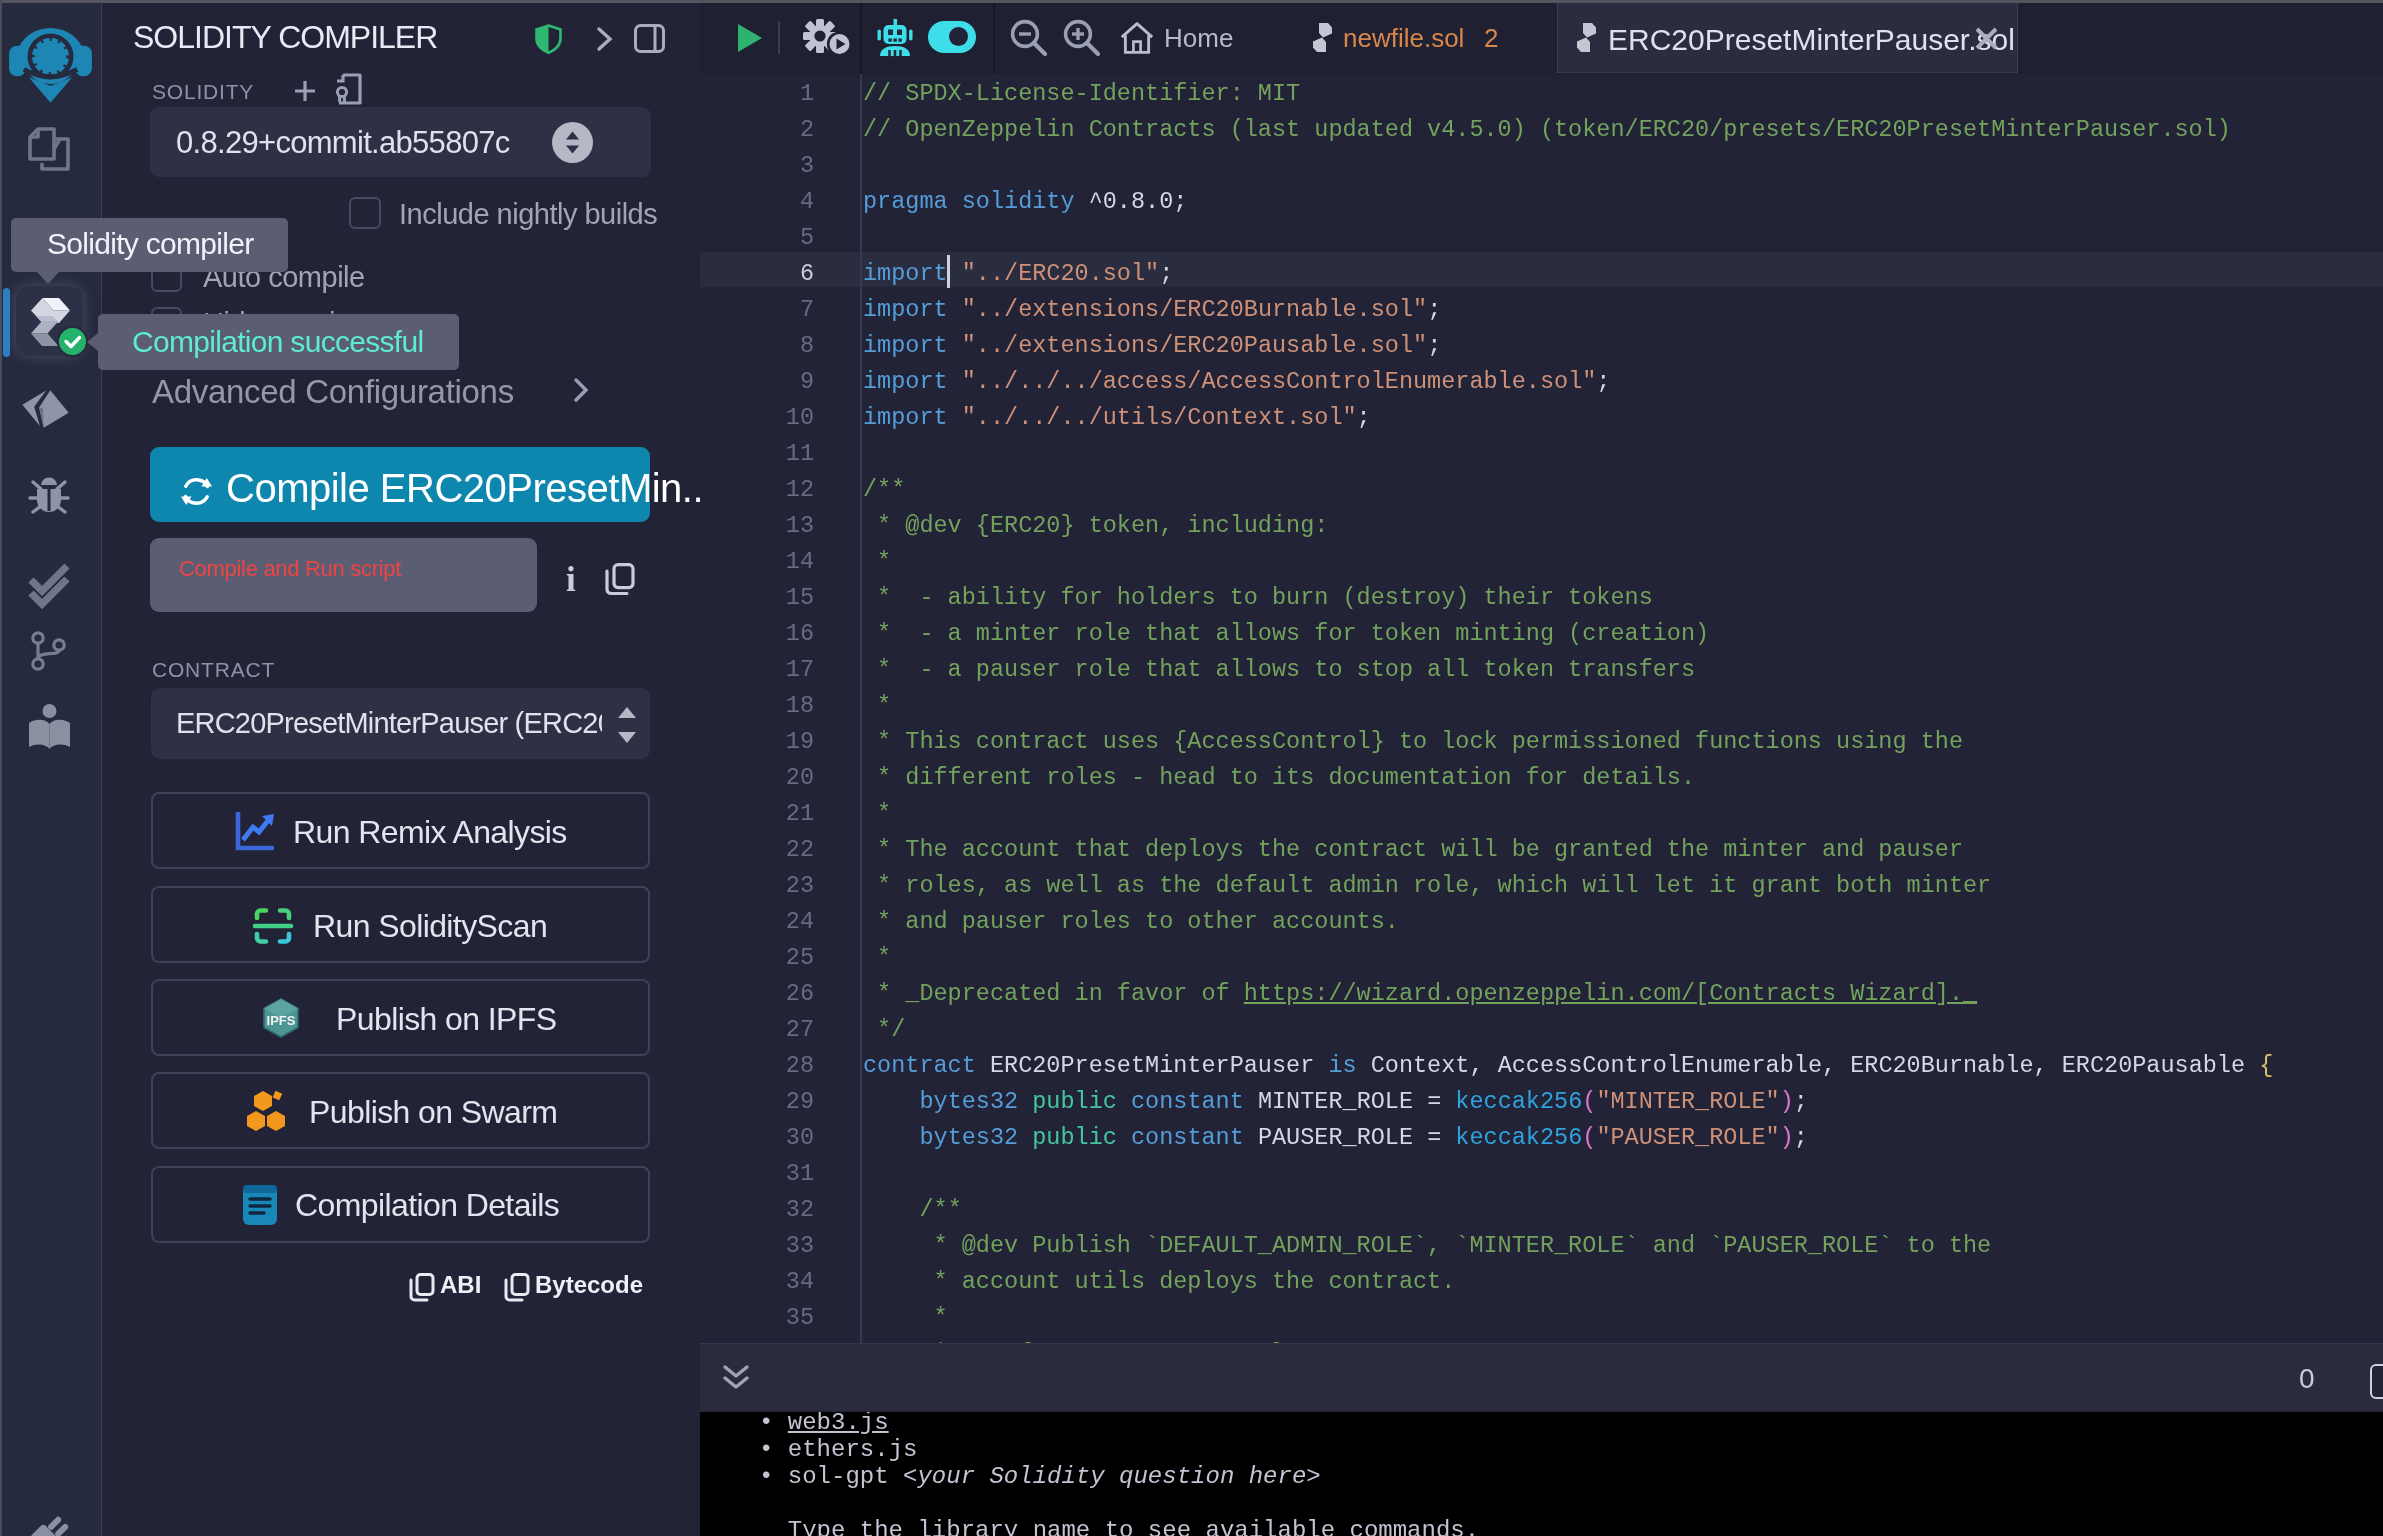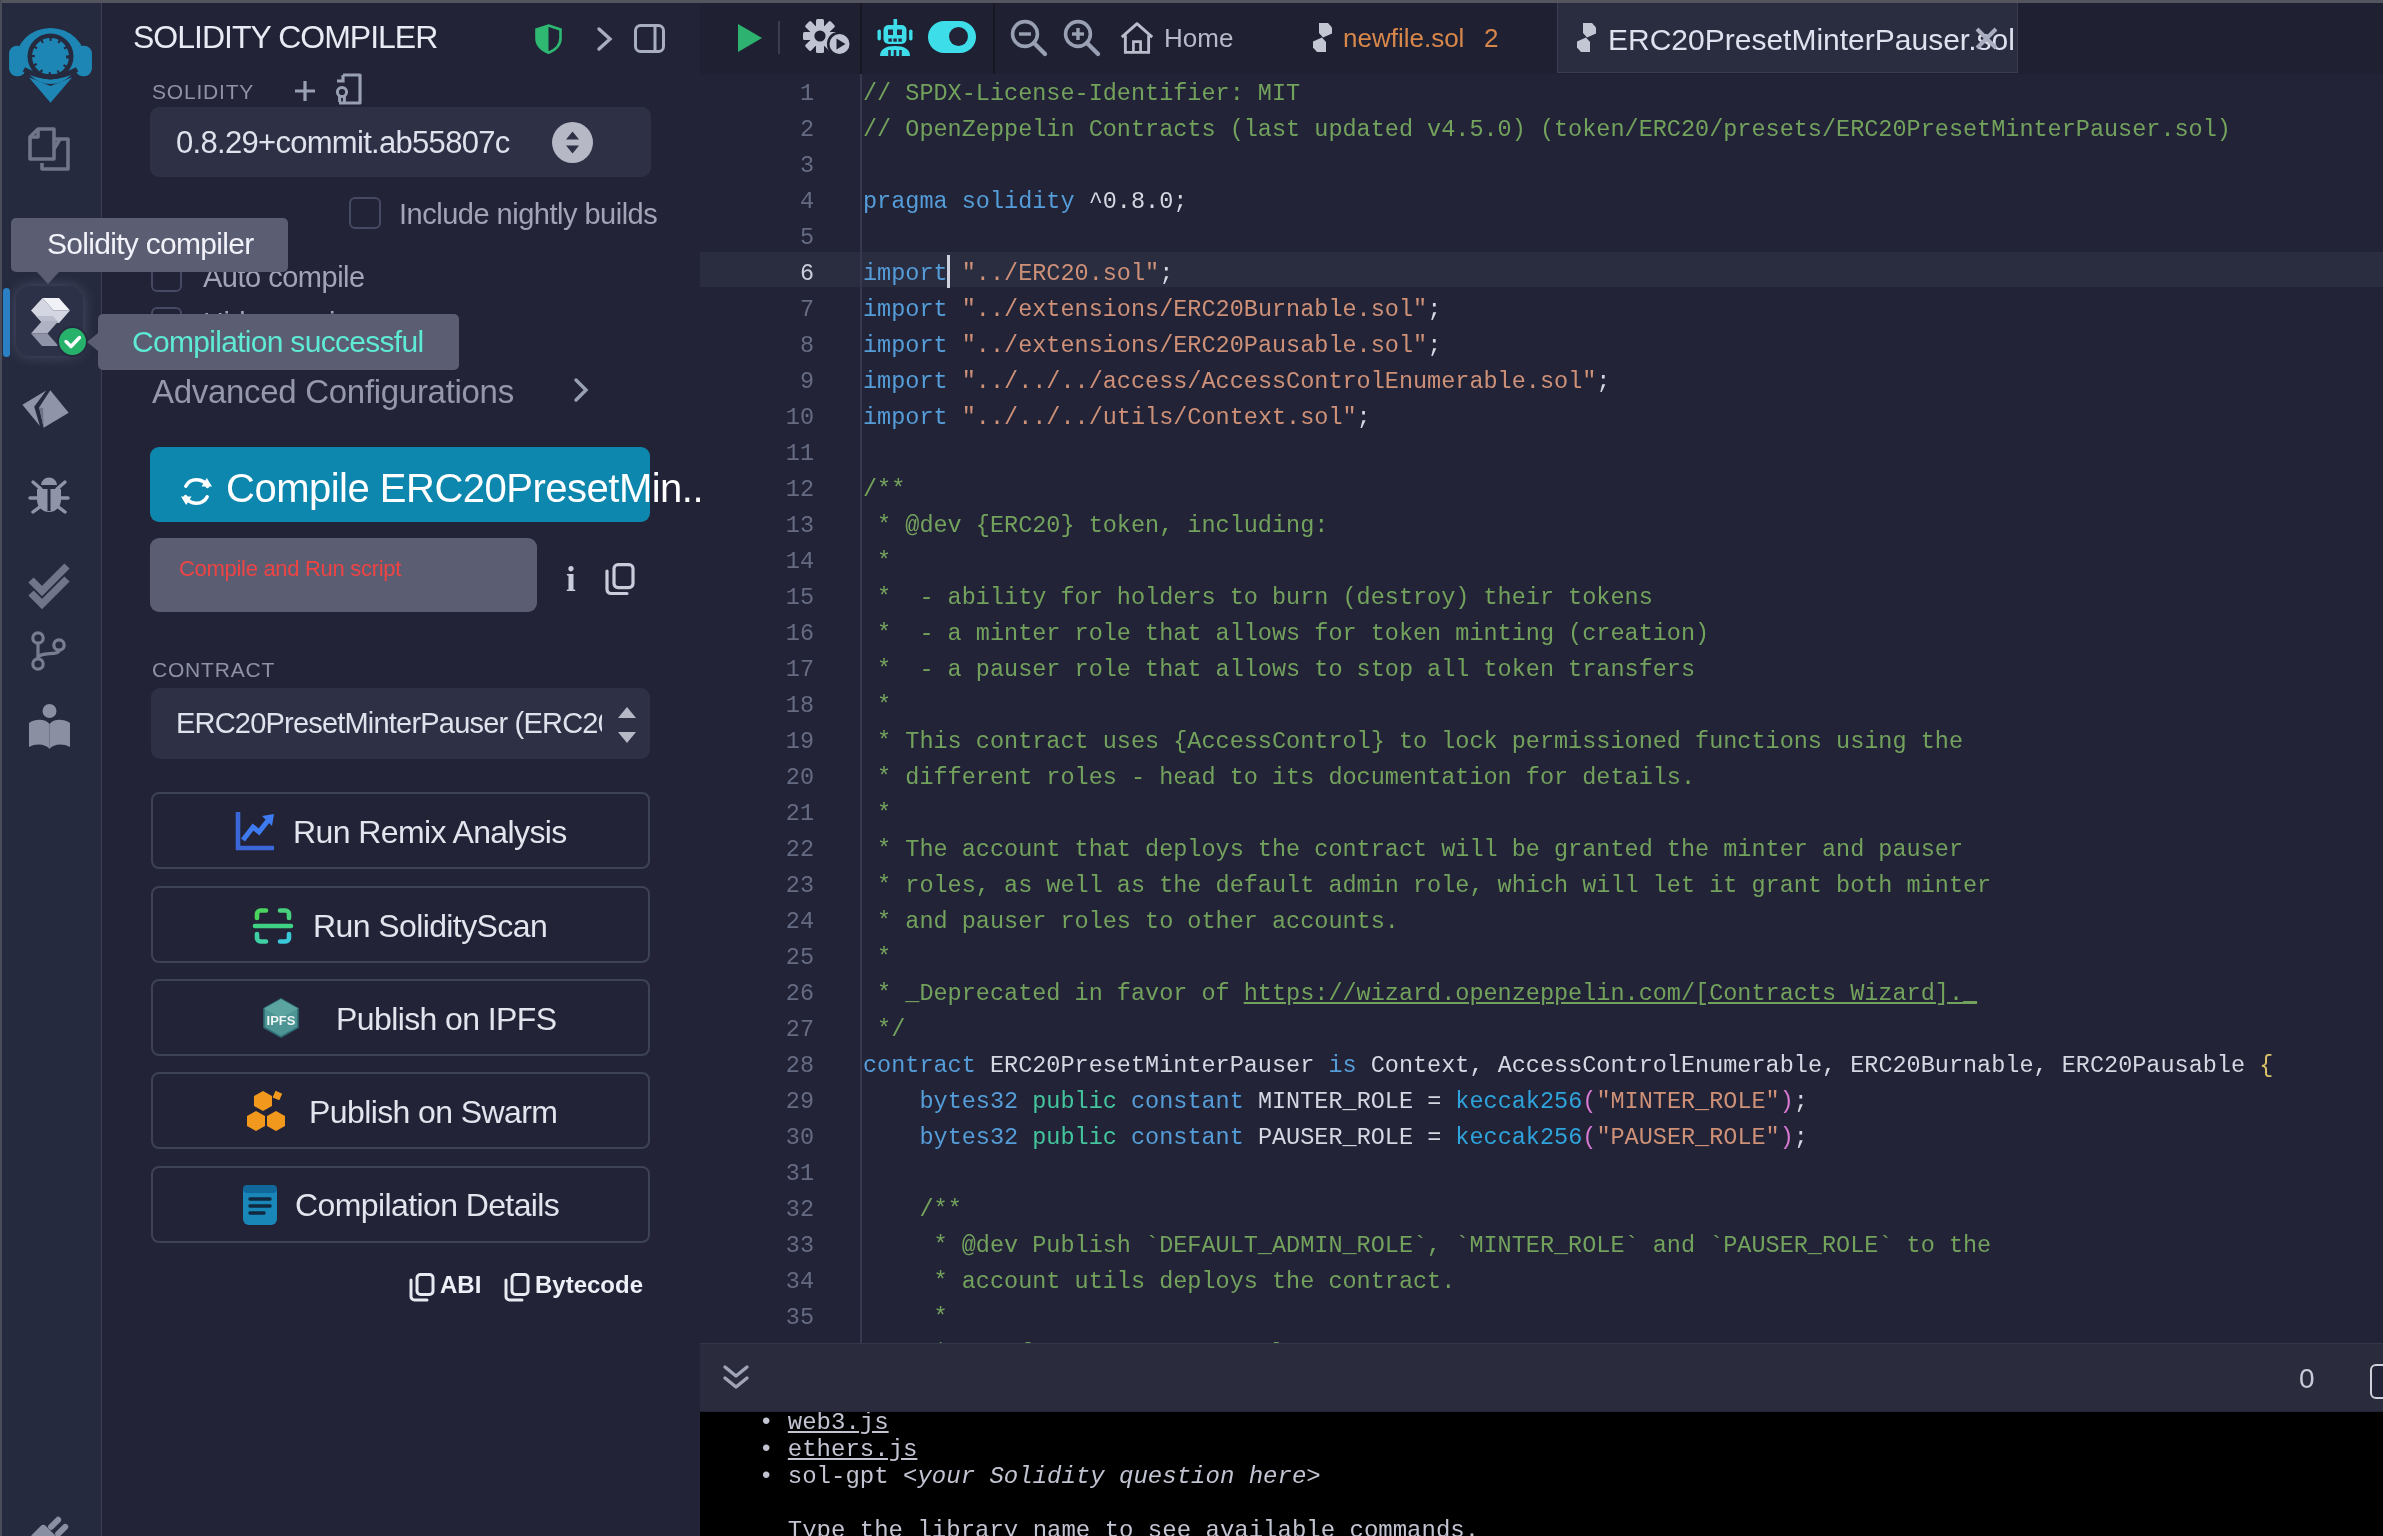--- a/index.html
+++ b/index.html
@@ -500,21 +500,21 @@
     <path d="M4,3 L15,12 L26,3"></path>
     <path d="M4,14 L15,23 L26,14"></path>
   </g>
 </svg>
 </div>
 <div class="abs" style="left:2299px;top:1363px;font-size:28px;color:#c9cbd8">0</div>
 <div class="abs" style="left:2370px;top:1364px;width:34px;height:31px;border:2.5px solid #cdd0d8;border-radius:6px;background:#222336"></div>
 
 <div class="abs" style="left:700px;top:1412px;width:1684px;height:125px;background:#000000;overflow:hidden">
   <pre class="abs" style="left:59px;top:-3px;font-size:24px;line-height:27px;color:#c2c4d2">• <span style="text-decoration:underline">web3.js</span>
-• <span style="text-decoration:underline">ethers.js</span>
+• <span style="">ethers.js</span>
 • sol-gpt <i>&lt;your Solidity question here&gt;</i>
 
   Type the library name to see available commands.</pre>
 </div>
 
 <div class="abs" style="left:11px;top:218px;width:277px;height:54px;background:#5b5d72;border-radius:5px"></div>
 <div class="abs" style="left:47px;top:227px;font-size:30px;letter-spacing:-0.7px;color:#f2f3fa">Solidity compiler</div>
 <div class="abs" style="left:37px;top:272px;width:0;height:0;border-left:11px solid transparent;border-right:11px solid transparent;border-top:12px solid #5b5d72"></div>
 
 <div class="abs" style="left:98px;top:314px;width:361px;height:56px;background:#5b5d72;border-radius:5px"></div>

